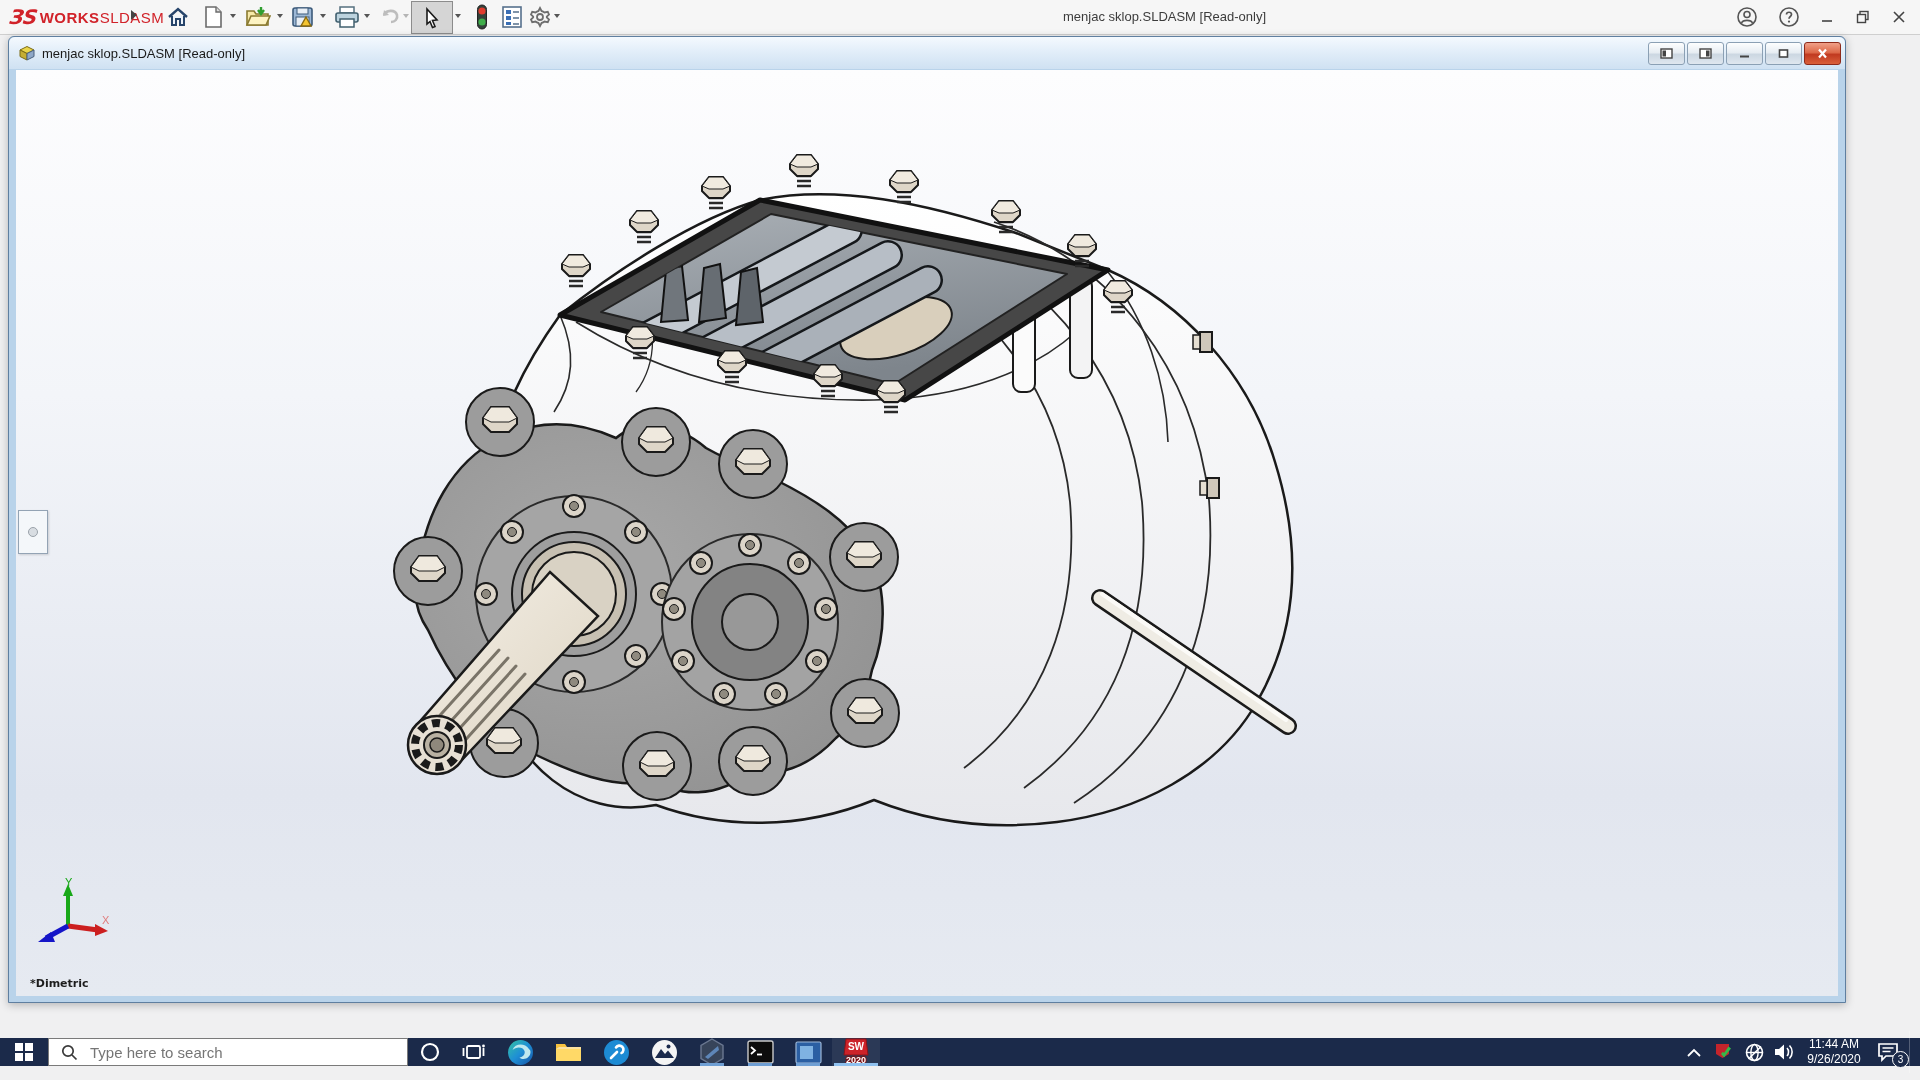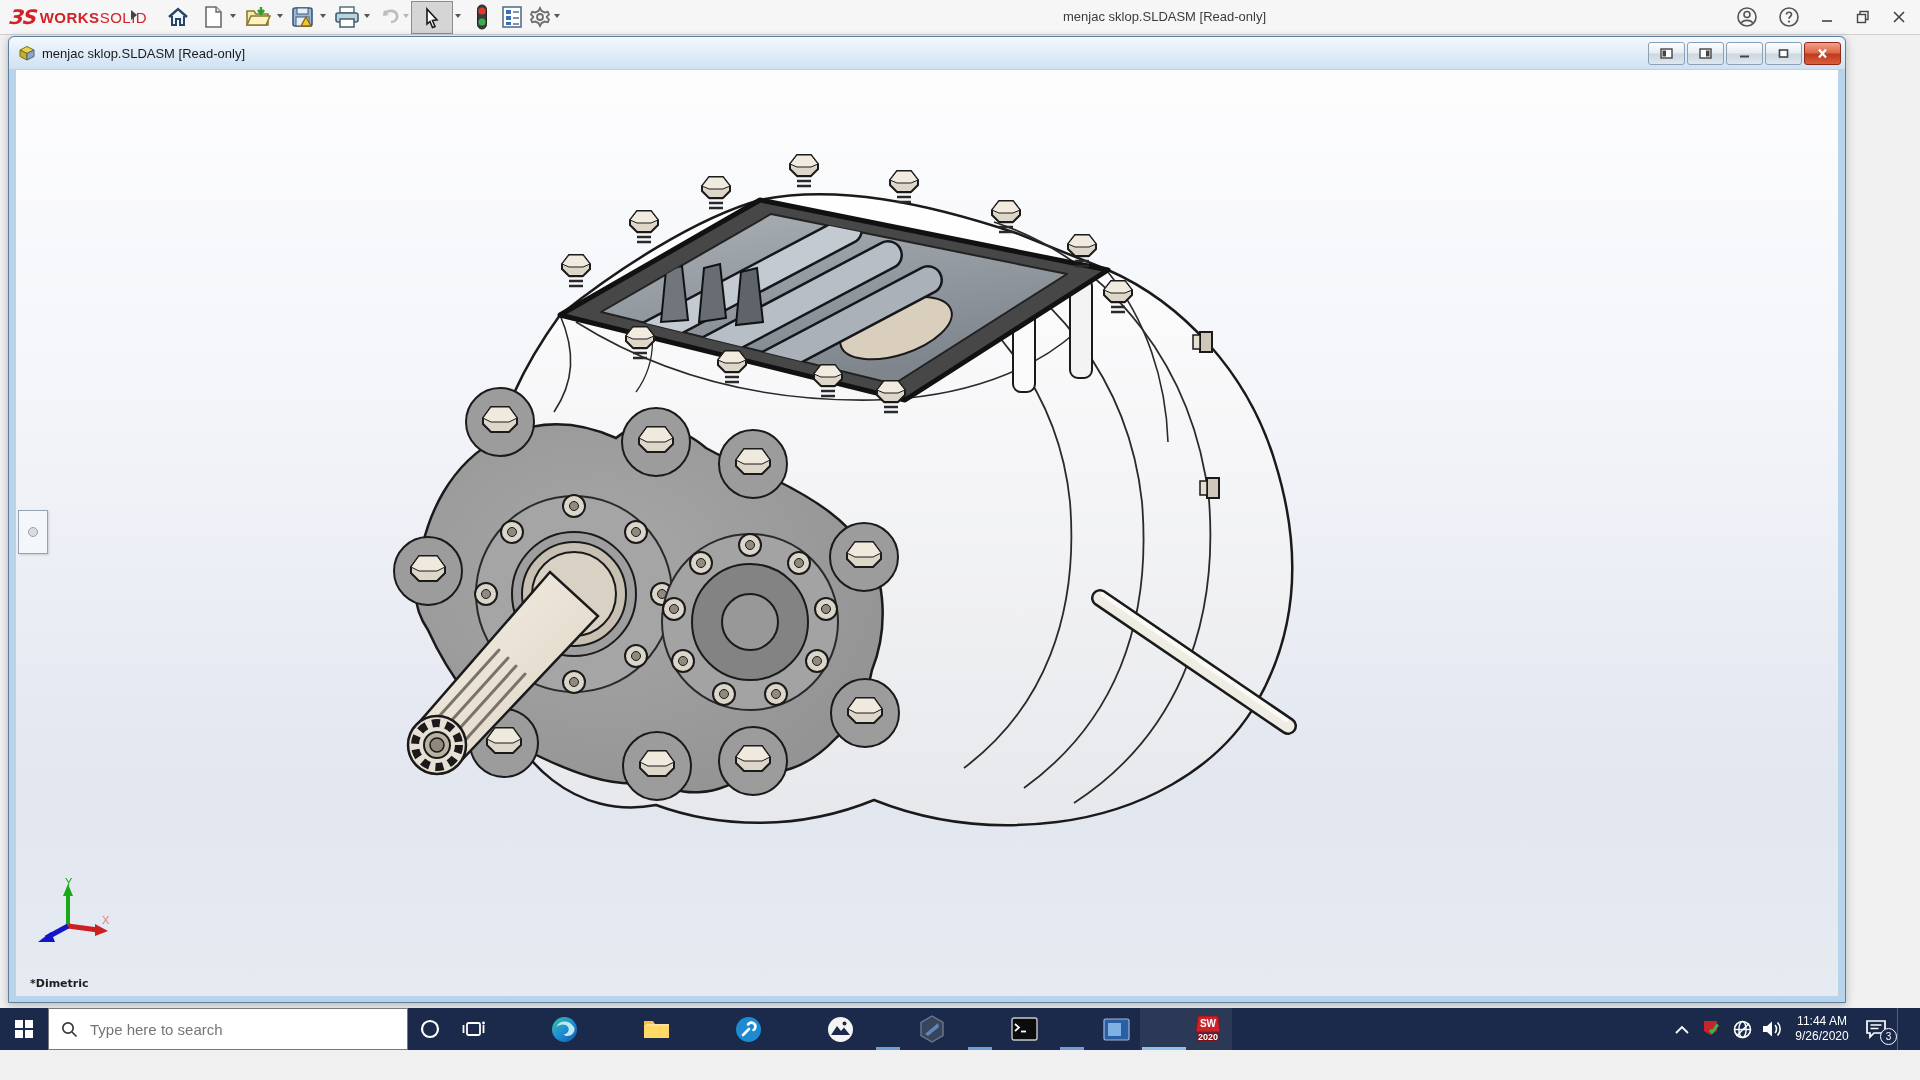--- a/index.html
+++ b/index.html
@@ -23,45 +23,45 @@
   .docctrls{position:absolute;right:4px;top:5px;display:flex;gap:2px;}
   .aerobtn{width:35px;height:21px;border:1px solid #8ba0b4;border-radius:3px;background:linear-gradient(180deg,#fdfefe 0%,#e7edf3 45%,#ccd7e2 55%,#dfe7ef 100%);display:flex;align-items:center;justify-content:center;}
   .aerobtn.close{background:linear-gradient(180deg,#f0a088 0%,#dd6a4a 45%,#c13a20 55%,#d95f3a 100%);border-color:#8d2a1a;}
   .viewport{position:absolute;left:7px;top:33px;width:1822px;height:926px;background:linear-gradient(180deg,#fdfdfe 0%,#f3f5f9 35%,#e2e6ef 78%,#e6eaf1 100%);overflow:hidden;}
   .modelsvg{position:absolute;left:0;top:0;width:1822px;height:926px;}
   .viewlabel{position:absolute;left:14px;bottom:6px;font-size:11px;font-weight:bold;color:#1c1c1c;font-family:"DejaVu Sans",sans-serif;}
   .triad{position:absolute;left:16px;bottom:38px;width:80px;height:80px;}
   .sidetab{position:absolute;left:2px;top:440px;width:28px;height:42px;background:#f4f7fa;border:1px solid #93a3b4;box-shadow:1px 1px 2px rgba(0,0,0,.15);}
   .sidetab .dot{position:absolute;left:9px;top:16px;width:8px;height:8px;border-radius:50%;background:#d8dde2;border:1px solid #9aa2aa;}
   
-  .taskbar{position:absolute;left:0;top:1008px;width:1920px;height:42px;background:#1b2a4a;display:flex;align-items:stretch;color:#fff;}
+  .taskbar{position:absolute;left:0;top:1038px;width:1920px;height:28px;background:#1b2a4a;display:flex;align-items:stretch;color:#fff;}
   .startbtn{width:48px;display:flex;align-items:center;justify-content:center;}
   .winlogo{display:grid;grid-template-columns:8px 8px;grid-template-rows:8px 8px;gap:2px;}
   .winlogo div{background:#fff;}
   .searchbox{width:346px;background:#ffffff;border:1px solid #7a7a7a;display:flex;align-items:center;padding-left:12px;gap:10px;}
   .searchbox input{border:none;outline:none;font-size:15px;color:#4f4f4f;background:transparent;width:250px;font-family:"Liberation Sans",sans-serif;}
   .tb-ico{width:44px;display:flex;align-items:center;justify-content:center;position:relative;}
-  .appico{width:48px;display:flex;align-items:center;justify-content:center;position:relative;padding-left:44px;}
+  .appico{width:48px;display:flex;align-items:center;justify-content:center;position:relative;}
   .appico.active{background:rgba(255,255,255,.07);}
   .runbar{position:absolute;bottom:0;left:12px;width:24px;height:3px;background:#6f9fd4;}
   .runbar.wide{left:2px;width:44px;background:#8fc1ef;}
-  .trayzone{margin-left:auto;display:flex;align-items:center;gap:4px;padding-right:16px;}
+  .trayzone{margin-left:auto;display:flex;align-items:center;gap:4px;padding-right:4px;}
   .trayico{width:26px;height:42px;display:flex;align-items:center;justify-content:center;position:relative;}
   .clock{width:66px;text-align:center;font-size:12px;line-height:15px;color:#fff;}
   .showdesk{width:6px;height:42px;border-left:1px solid rgba(255,255,255,.25);}
   .badge{position:absolute;right:-4px;bottom:5px;width:15px;height:15px;border-radius:50%;background:#1b2a4a;border:1.5px solid #fff;font-size:10px;display:flex;align-items:center;justify-content:center;color:#fff;}
 </style>
 </head>
 <body>
 
 <div class="appbar">
   <div class="logo">
     <span class="mark">ЗS</span>
     <span class="bold">WORKS</span>
-      <span class="light">SOLID</span>
+      <span class="light">SLDASM</span>
   </div>
   <div class="flyout"></div>
 
   <div class="tbtn" style="left:164px">
     <svg width="24" height="24" viewBox="0 0 24 24">
         <path d="M3 12 L12 4 L21 12" fill="none" stroke="#27456b" stroke-width="2.4"></path>
         <path d="M6 11 V20 H10 V14 H14 V20 H18 V11" fill="#eef4fb" stroke="#27456b" stroke-width="2"></path>
       </svg>
   </div>
   <div class="tbtn" style="left:199px">

